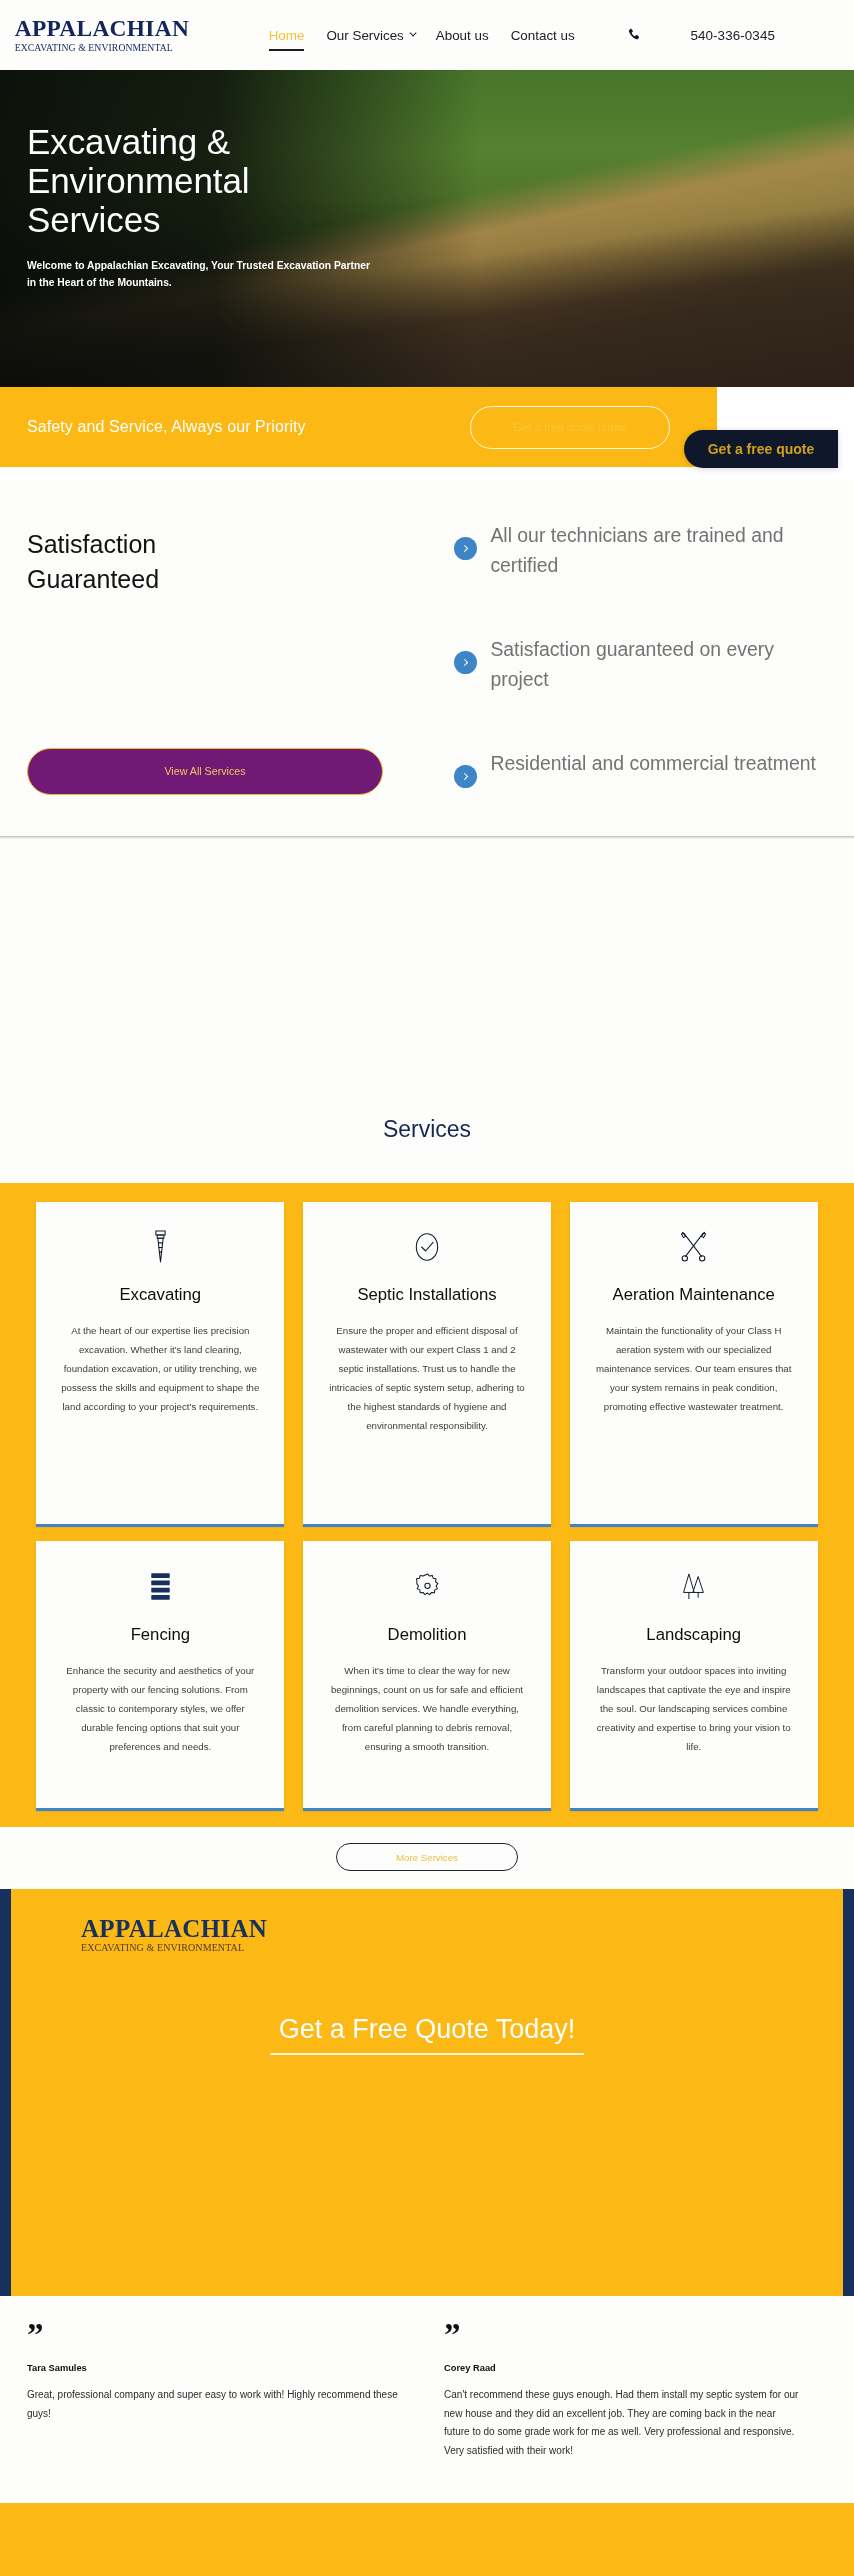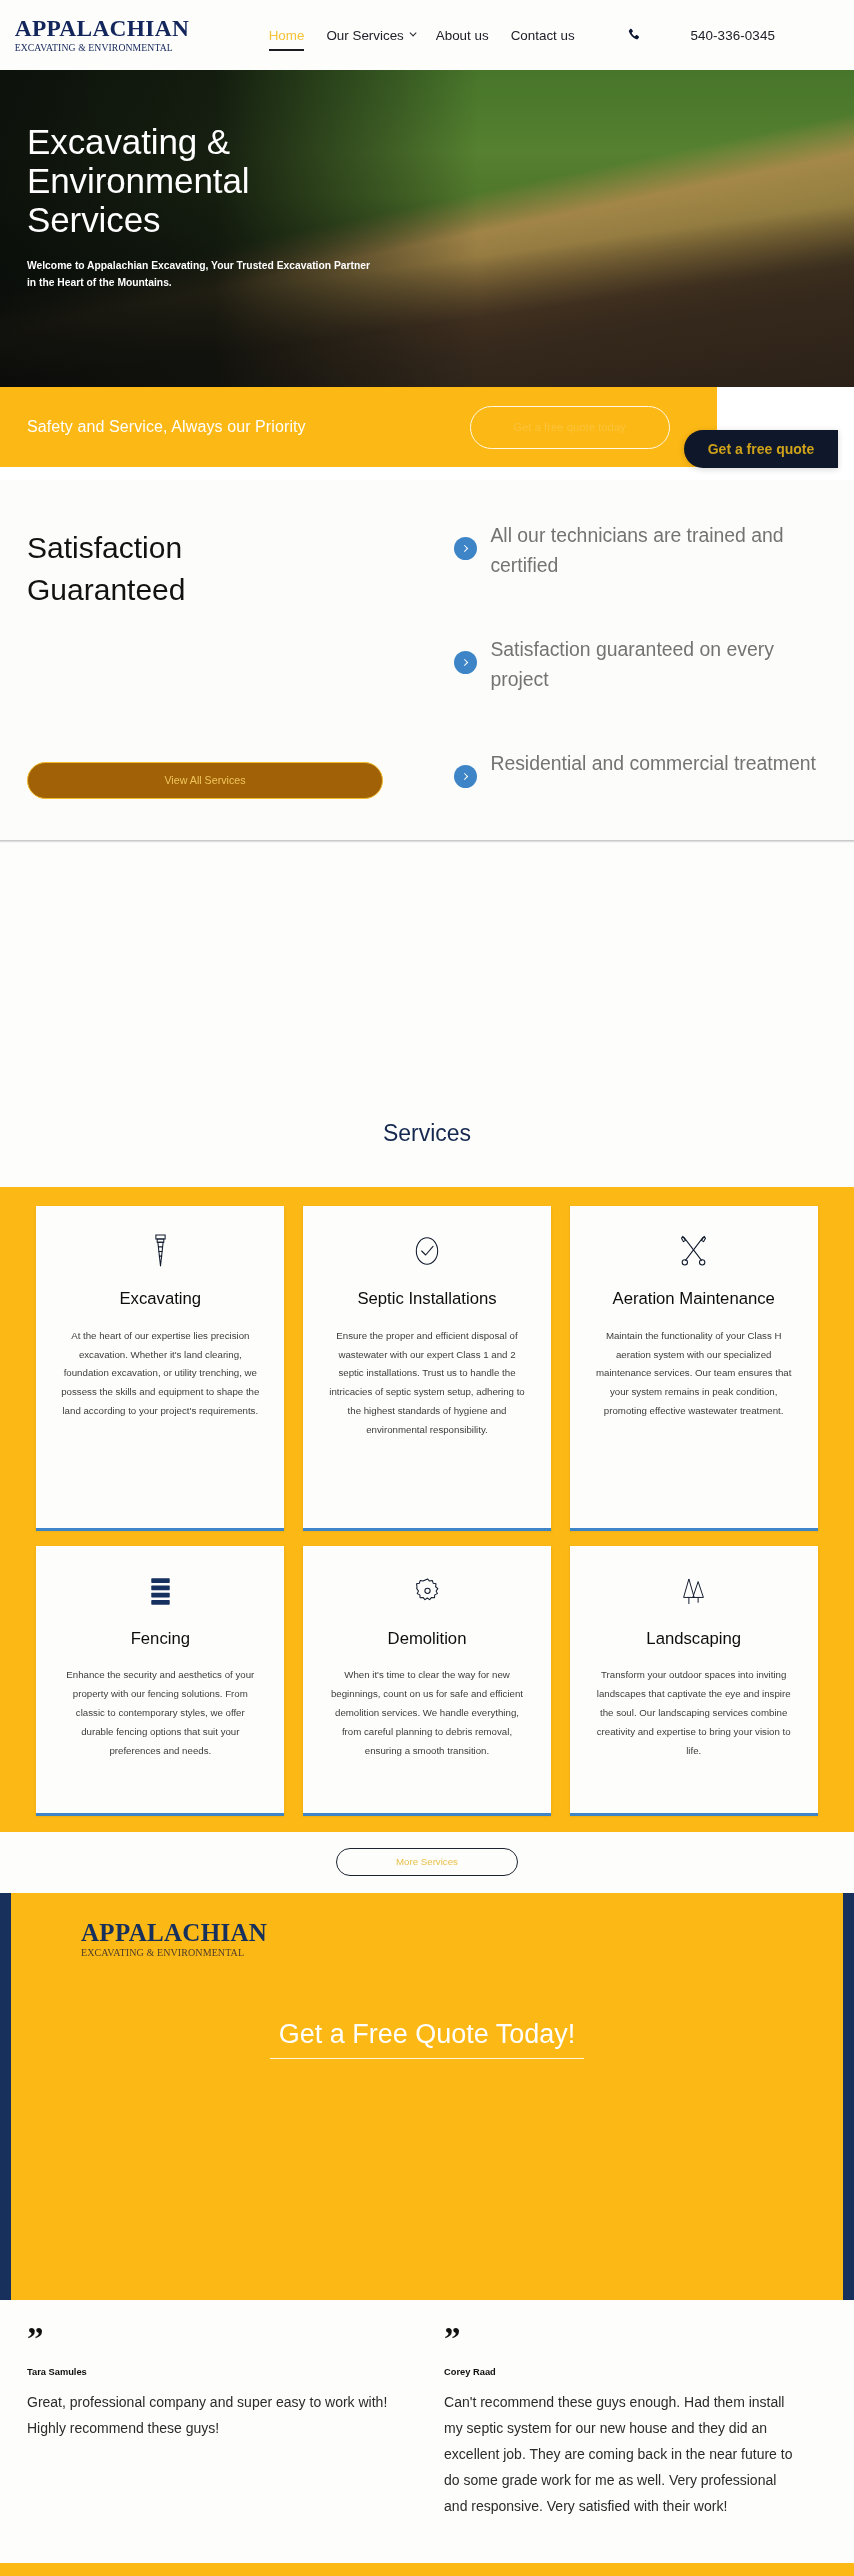--- a/index.html
+++ b/index.html
@@ -180,35 +180,35 @@
 
   
   .satisfaction {
     background: #fcfcfa;
     padding: 32px 27px 41px 27px;
     display: flex;
     position: relative;
   }
   .sat-left { width: 360px; padding-top: 14.7px; }
   .sat-heading {
-    font-size: 30px;
+    font-size: 25px;
     line-height: 1.42;
     color: #121212;
     font-weight: 400;
   }
   .view-all-btn {
     margin-top: 150px;
-    width: 356px; height: 37px;
+    width: 356px; height: 47px;
     border: 1.1px solid #f2bc2a;
     border-radius: 25px;
     display: flex; align-items: center; justify-content: center;
     font-size: 10.7px;
     color: #f0c55c;
     cursor: pointer;
-    background: #a16207;
+    background: #701a75;
   }
   .sat-right {
     flex: 1;
     padding-left: 67px;
     padding-top: 9.3px;
   }
   .bullet-row {
     display: flex;
     align-items: flex-start;
     gap: 13.4px;
@@ -359,21 +359,21 @@
     height: 23px;
   }
   .tm-name {
     margin-top: 16px;
     font-size: 9.3px;
     font-weight: bold;
     color: #101010;
   }
   .tm-body {
     margin-top: 13.4px;
-    font-size: 14px;
+    font-size: 10px;
     line-height: 1.85;
     color: #2b2b2b;
   }
 
   
   .footer {
     background: #fcb814;
     height: 200px;
     display: flex;
     padding: 35px 0 0 0;

